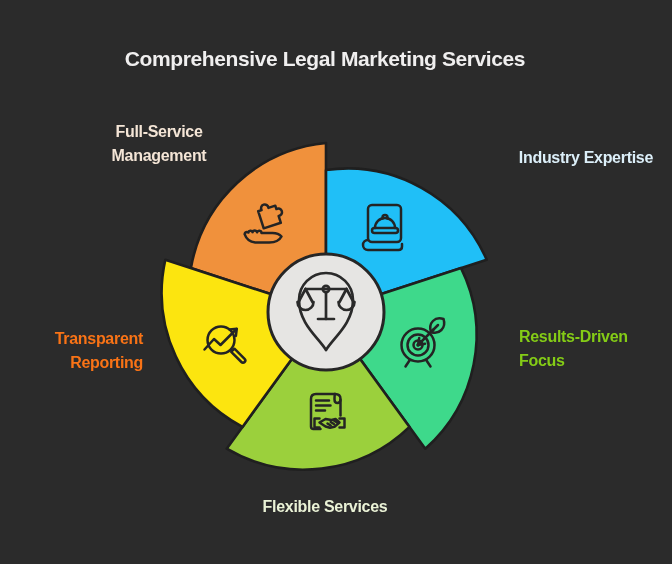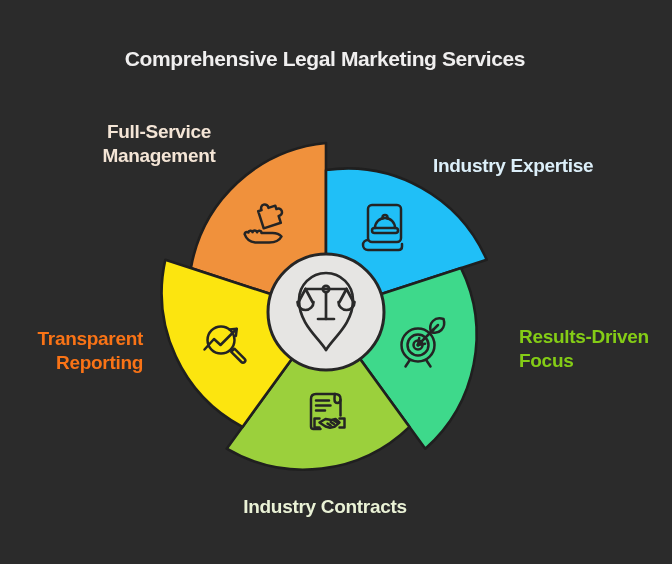--- a/index.html
+++ b/index.html
@@ -7,25 +7,25 @@
     width:672px;height:564px;overflow:hidden;position:relative;
     background:#2B2B2B;
     font-family:"Liberation Sans","DejaVu Sans",sans-serif;
   }
   .stage{position:absolute;inset:0;border-radius:13px;}
   .title{
     position:absolute;left:0;top:47px;width:650px;text-align:center;
     font-size:21px;font-weight:600;letter-spacing:-0.4px;color:#F0EFEF;
   }
   .seg-label{
-    position:absolute;font-size:19px;font-weight:600;line-height:24px;
+    position:absolute;font-size:16px;font-weight:600;line-height:24px;
     letter-spacing:-0.3px;white-space:pre-line;
   }
   .lbl-full{left:59px;top:120px;width:200px;text-align:center;color:#F4E5D6;}
-  .lbl-industry{left:433px;top:154px;width:220px;text-align:left;color:#DCEFF9;}
+  .lbl-industry{left:433px;top:146px;width:220px;text-align:right;color:#DCEFF9;}
   .lbl-results{left:507px;top:325px;width:160px;text-align:left;color:#84cc16;margin-left:12px;}
   .lbl-flexible{left:175px;top:495px;width:300px;text-align:center;color:#EAF2D6;}
   .lbl-transparent{left:0px;top:327px;width:143px;text-align:right;color:#f97316;}
   .blade{stroke:#1F1F1F;stroke-width:2.6;stroke-linejoin:round;}
   .icon{fill:none;stroke:#242424;stroke-width:2.5;stroke-linecap:round;stroke-linejoin:round;}
   .icon-fill{fill:#242424;stroke:none;}
   .pin-icon{fill:none;stroke:#2A2A2A;stroke-width:2.7;stroke-linecap:round;stroke-linejoin:round;}
 </style>
 </head>
 <body>
@@ -98,17 +98,17 @@
       <path class="pin-icon" d="M 12.5,-8 A 8,8 0 0 0 28.5,-8"></path>
     </g>
   </svg>
 
   
   <div class="seg-label lbl-full">Full-Service
 Management</div>
   <div class="seg-label lbl-industry">Industry Expertise</div>
   <div class="seg-label lbl-results">Results-Driven
 Focus</div>
-  <div class="seg-label lbl-flexible">Industry Contracts</div>
+  <div class="seg-label lbl-flexible">Flexible Services</div>
   <div class="seg-label lbl-transparent">Transparent
 Reporting</div>
 
 </div>
 
 </body></html>

